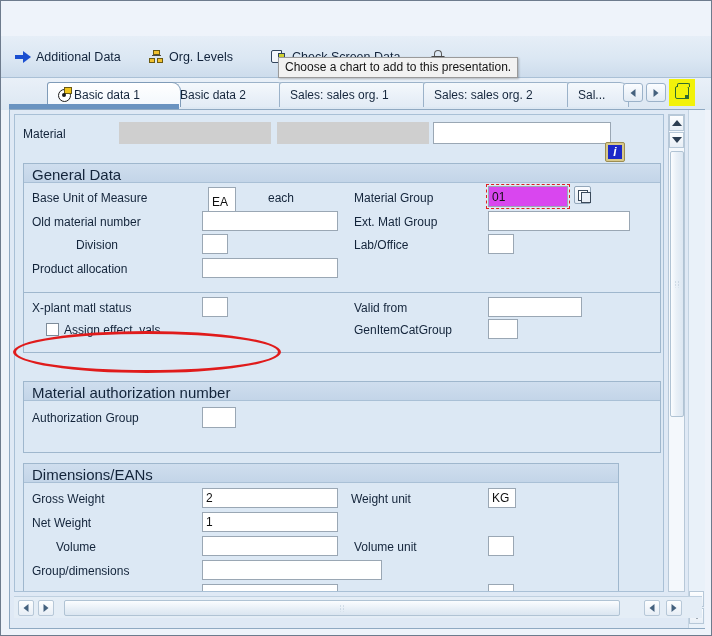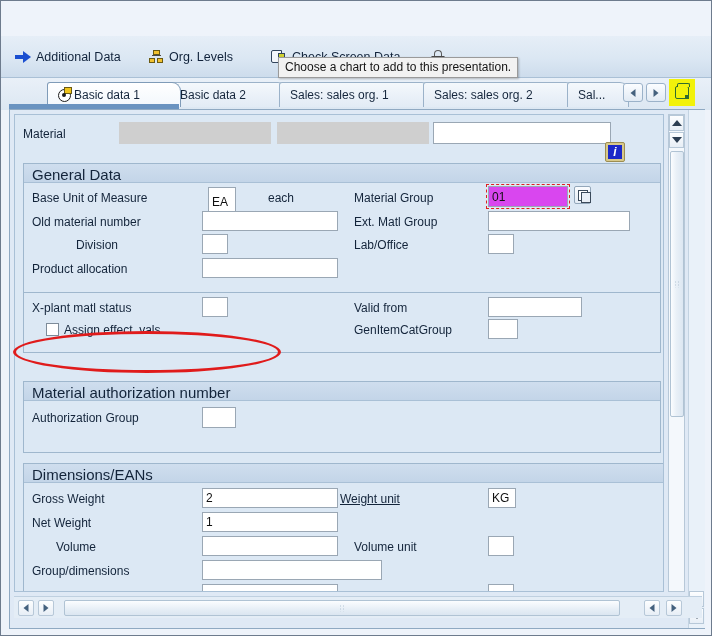--- a/index.html
+++ b/index.html
@@ -509,26 +509,26 @@
         <div class="lbl" style="left:330px; top:30px;">GenItemCatGroup</div>
         <input class="fld" style="left: 464px; top: 26px; width: 30px; height: 20px;" value="">
       </div>
 
       <div class="group" style="left:8px; top:266px; width:638px; height:72px;">
         <div class="group-hd">Material authorization number</div>
         <div class="lbl" style="left:8px; top:29px;">Authorization Group</div>
         <input class="fld" style="left: 178px; top: 25px; width: 34px; height: 21px;" value="">
       </div>
 
-      <div class="group" style="left:8px; top:348px; width:662px; height:132px;">
+      <div class="group" style="left:8px; top:348px; width:596px; height:132px;">
         <div class="group-hd">Dimensions/EANs</div>
 
         <div class="lbl" style="left:8px; top:28px;">Gross Weight</div>
         <input class="fld" style="left: 178px; top: 24px; width: 136px; height: 20px;" value="2">
-        <div class="lbl" style="left:316px; top:28px;text-decoration:underline;">Weight unit</div>
+        <div class="lbl" style="left:327px; top:28px;">Weight unit</div>
         <input class="fld" style="left: 464px; top: 24px; width: 28px; height: 20px;" value="KG">
 
         <div class="lbl" style="left:8px; top:52px;">Net Weight</div>
         <input class="fld" style="left: 178px; top: 48px; width: 136px; height: 20px;" value="1">
 
         <div class="lbl" style="left:8px; top:76px;margin-left:24px;">Volume</div>
         <input class="fld" style="left: 178px; top: 72px; width: 136px; height: 20px;" value="">
         <div class="lbl" style="left:330px; top:76px;">Volume unit</div>
         <input class="fld" style="left: 464px; top: 72px; width: 26px; height: 20px;" value="">
 

